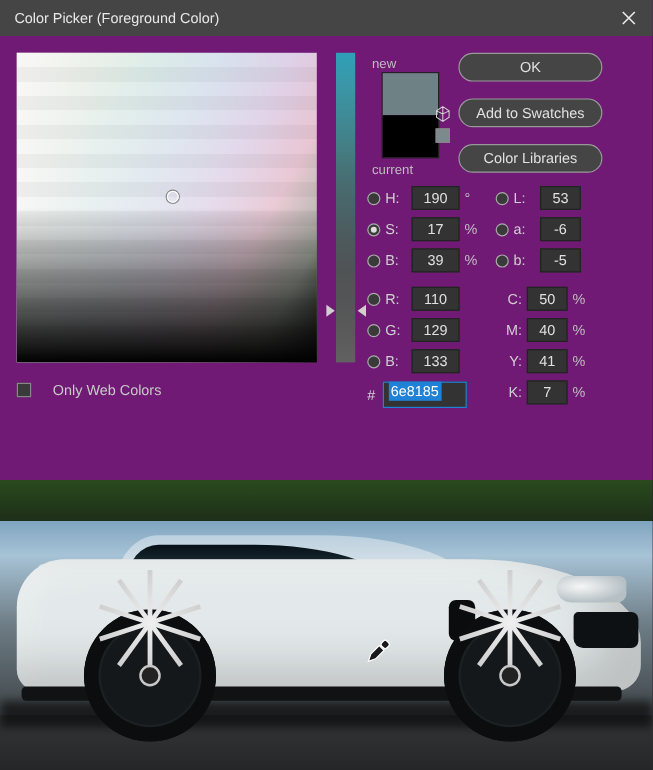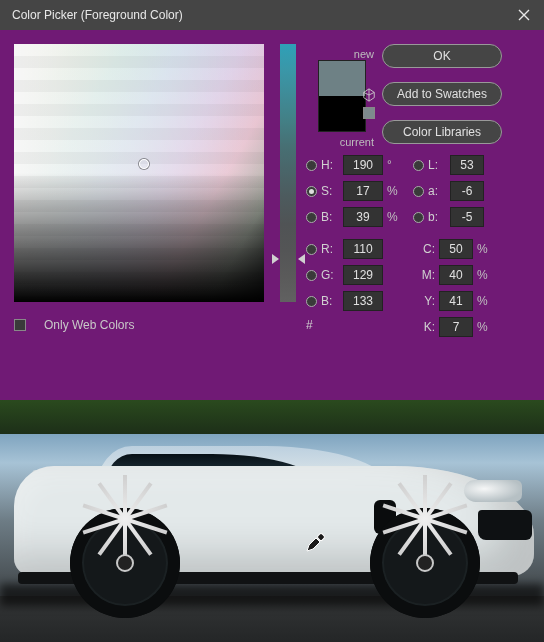--- a/index.html
+++ b/index.html
@@ -25,21 +25,21 @@
   pointer-events:none;
 }
 .color-cursor { position: absolute; width: 10px; height: 10px; border: 1.5px solid #fff; border-radius: 50%; left: 130px; top: 120px; transform: translate(-50%,-50%); box-shadow: 0 0 0 1px rgba(0,0,0,0.4); }
 .hue-wrap { display:inline-block; vertical-align: top; position:relative; }
 .hue-strip { width: 16px; height: 258px; background: linear-gradient(to bottom, #2fa0b7 0%, #3a97a8 10%, #3f8b97 20%, #437f85 30%, #476f73 40%, #4a6468 50%, #4d5a5d 60%, #505355 70%, #545556 80%, #5a5a5a 90%, #616161 100%); margin-left: 12px; }
 .hue-arrow-left, .hue-arrow-right { position:absolute; width:0; height:0; top: 210px; }
 .hue-arrow-left { left: 4px; border-top: 5px solid transparent; border-bottom: 5px solid transparent; border-left: 7px solid #d0d0d0; }
 .hue-arrow-right { left: 30px; border-top: 5px solid transparent; border-bottom: 5px solid transparent; border-right: 7px solid #d0d0d0; }
 .webcolors { margin-top: 16px; display: flex; align-items: center; gap: 18px; }
 .checkbox { width: 12px; height: 12px; border: 1px solid #888; background: #3a3a3a; }
-.mid-col { width: 64px; padding-top: 4px; text-align: right; }
+.mid-col { width: 64px; padding-top: 4px; text-align: left; }
 .swatch-stack { width: 48px; height: 72px; margin: 0 auto 4px; border: 1px solid #222; display: flex; flex-direction: column; }
 .swatch-new { flex: 1; background: #6e8185; }
 .swatch-cur { flex: 1; background: #000; }
 .swatch-label { font-size: 11px; color: #bdbdbd; }
 .cube-web { display:flex; flex-direction:column; gap:5px; align-items:center; margin-top:-60px; margin-left:54px; position:relative; }
 .cube-icon { width: 14px; height: 14px; }
 .web-swatch { width: 12px; height: 12px; border: 1px solid #888; background: #7d8a8d; }
 .right-col { flex: 1; padding-top: 0; }
 .btn { width: 120px; height: 24px; background: #454545; border: 1px solid #999; border-radius: 12px; color: #e0e0e0; font-size: 12px; display:flex; align-items:center; justify-content:center; margin-bottom: 8px; cursor:pointer;text-align:center; }
 .fields { margin-top: 8px; }
@@ -185,20 +185,21 @@
           <div style="width:11px"></div>
           <span class="lab"></span>
           <div style="width:40px"></div>
           <span class="unit"></span>
           <span class="lab2">K:</span>
           <div class="num num2">7</div>
           <span class="unit">%</span>
         </div>
         <div class="hexrow" style="margin-top:-22px">
           <span class="hexlabel">#</span>
+          <div class="hexinput"><span>6e8185</span></div>
         </div>
       </div>
     </div>
   </div>
 </div>
 
 <div class="image-area">
   <div class="ground"></div>
   <div class="shadow"></div>
   <div class="car">

